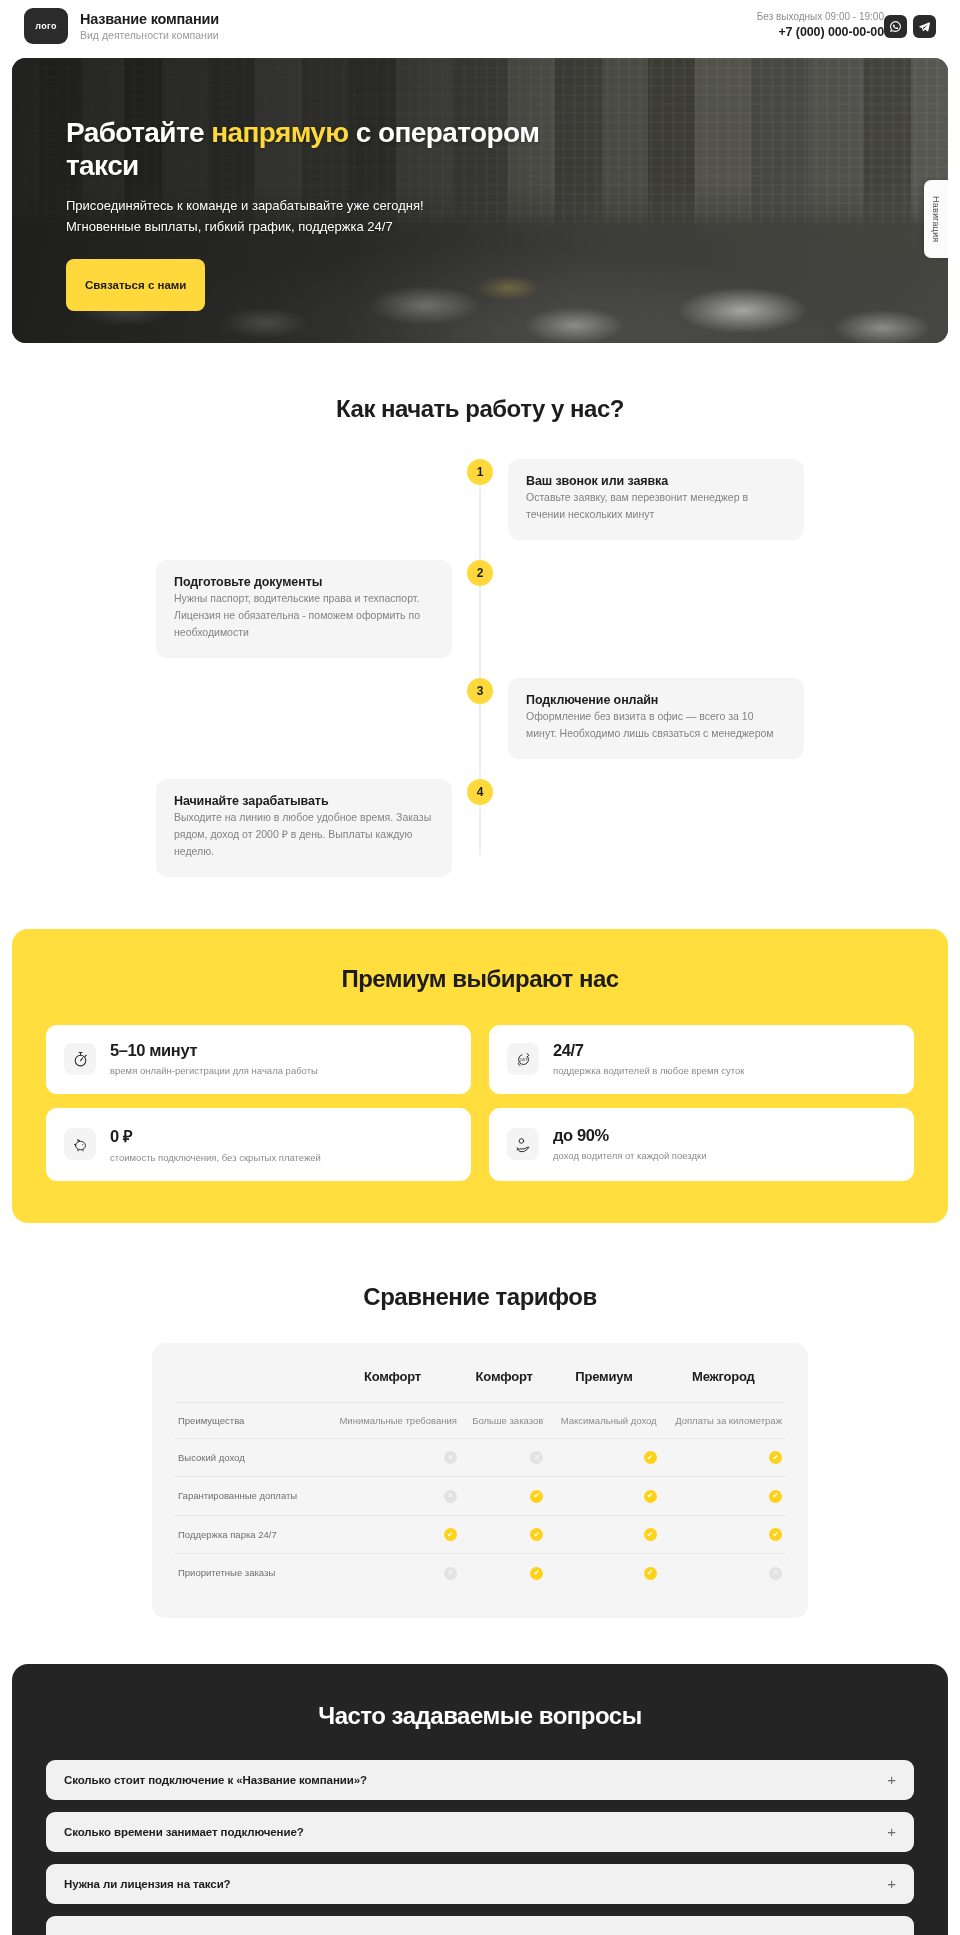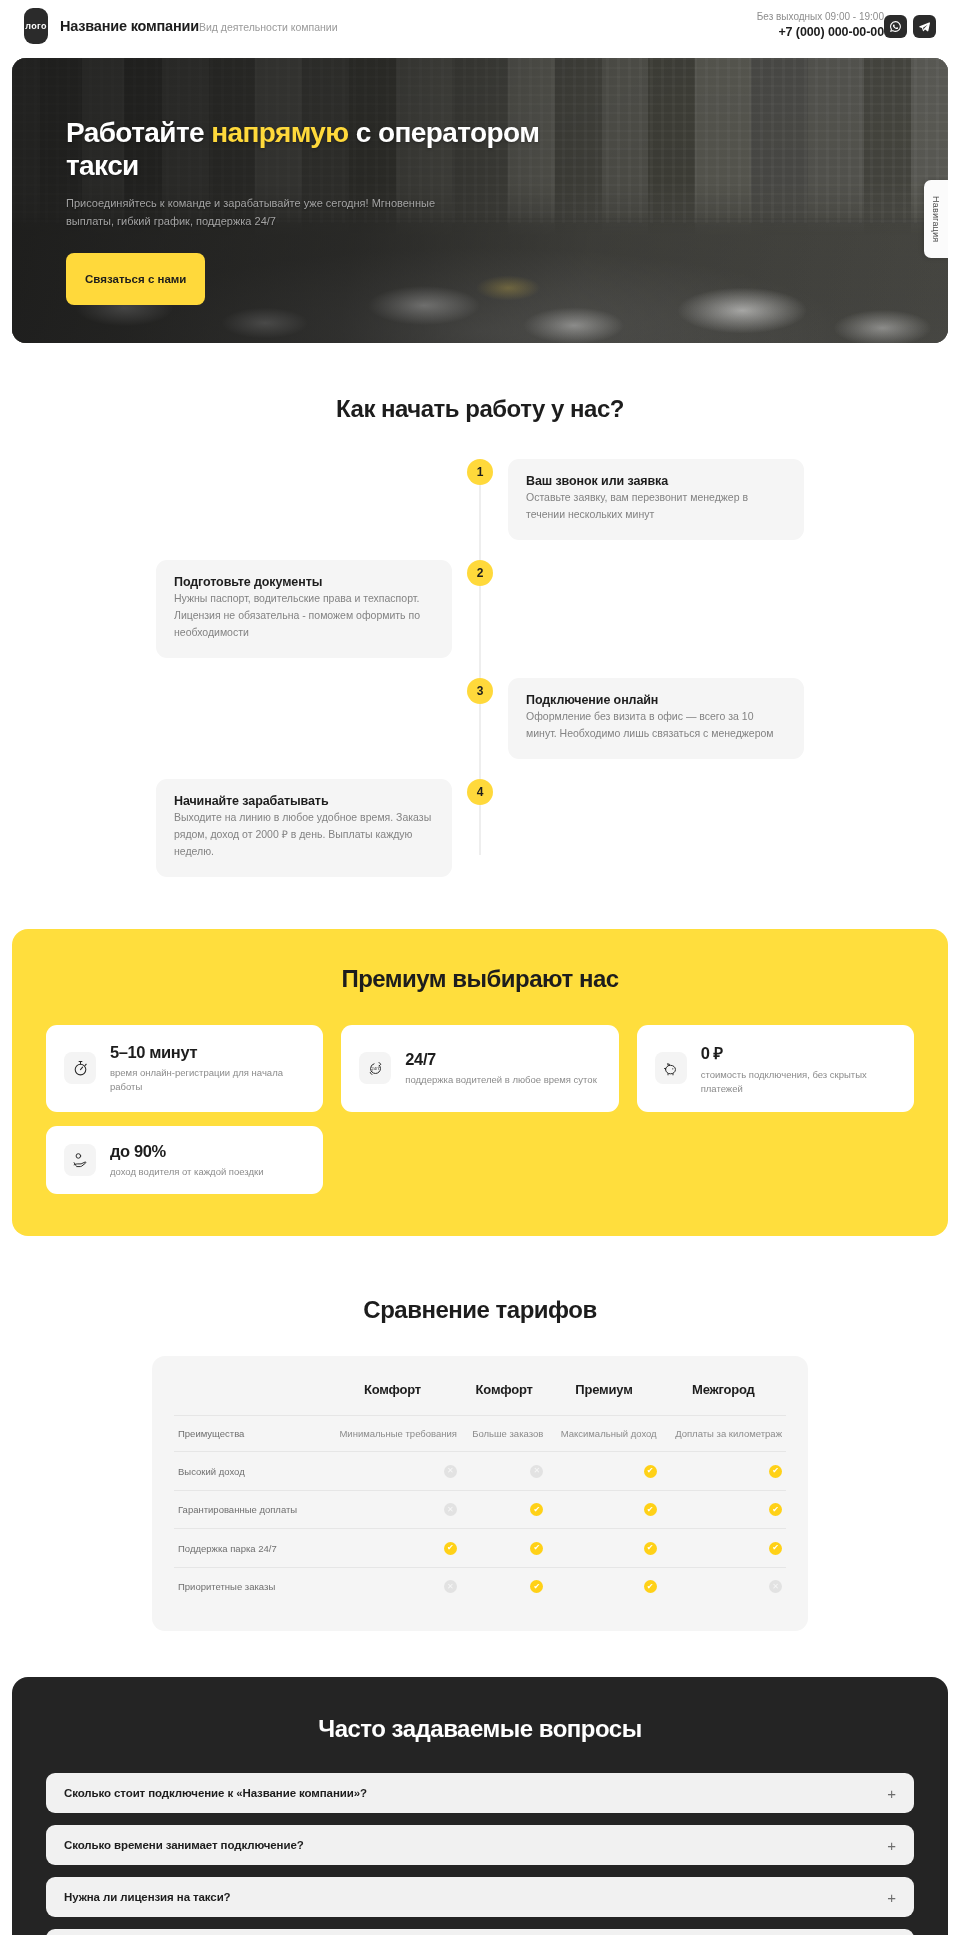--- a/index.html
+++ b/index.html
@@ -15,30 +15,30 @@
 
   
   .header {
     height: 52px;
     display: flex;
     align-items: center;
     padding: 0 24px;
     background: #fff;
   }
   .logo-box {
-    width: 24px; height: 36px;
+    width: 44px; height: 36px;
     background: #2b2b2b;
     border-radius: 9px;
     display: flex; align-items: center; justify-content: center;
     flex: 0 0 auto;
   }
   .logo-box span {
     color: #fff; font-size: 9px; font-weight: 700; letter-spacing: .3px;
   }
-  .brand { margin-left: 12px; display: flex; flex-direction: row; justify-content: center; align-items: flex-end; }
+  .brand { margin-left: 12px; display: flex; flex-direction: column; justify-content: center; }
   .brand-name { font-size: 14.5px; font-weight: 700; letter-spacing: -0.2px; line-height: 1.25; }
   .brand-sub { font-size: 10.5px; color: #9a9a9a; line-height: 1.3; margin-top: 1px; }
   .header-right { margin-left: auto; display: flex; align-items: center; }
   .hours-block { text-align: right; }
   .hours { font-size: 10px; color: #8d8d8d; line-height: 1.4; }
   .phone { font-size: 12.5px; font-weight: 700; letter-spacing: -0.1px; line-height: 1.4; }
   .soc-row { display: flex; gap: 6px; }
   .soc {
     width: 23px; height: 23px; border-radius: 6px;
     background: #2b2b2b;
@@ -114,23 +114,23 @@
     font-size: 28px;
     font-weight: 700;
     line-height: 1.18;
     letter-spacing: -0.6px;
     color: #fff;
     text-shadow: 0 1px 3px rgba(0,0,0,.35);
   }
   .hero-title .accent { color: #FFD93B; }
   .hero-sub {
     margin-top: 13px;
-    font-size: 11px;
+    font-size: 13px;
     line-height: 1.62;
-    color: #a3a3a3;
+    color: #ffffff;
     font-weight: 400;
     text-shadow: 0 1px 2px rgba(0,0,0,.4);
     max-width: 420px;
   }
   .hero-cta {
     margin-top: 22px;
     display: inline-block;
     background: #FFD93B;
     color: #1d1d1d;
     font-size: 11.5px;
@@ -217,21 +217,21 @@
   .why {
     margin: 52px 12px 0;
     background: #FFDE3D;
     border-radius: 16px;
     padding: 36px 34px 42px;
   }
   .why .sec-title { color: #1d1d1d; }
   .why-grid {
     margin-top: 32px;
     display: grid;
-    grid-template-columns: 1fr 1fr 1fr;
+    grid-template-columns: 1fr 1fr;
     gap: 14px 18px;
   }
   .why-card {
     background: #fff;
     border-radius: 11px;
     padding: 16px 18px;
     display: flex;
     align-items: center;
     gap: 14px;
     min-height: 68px;

